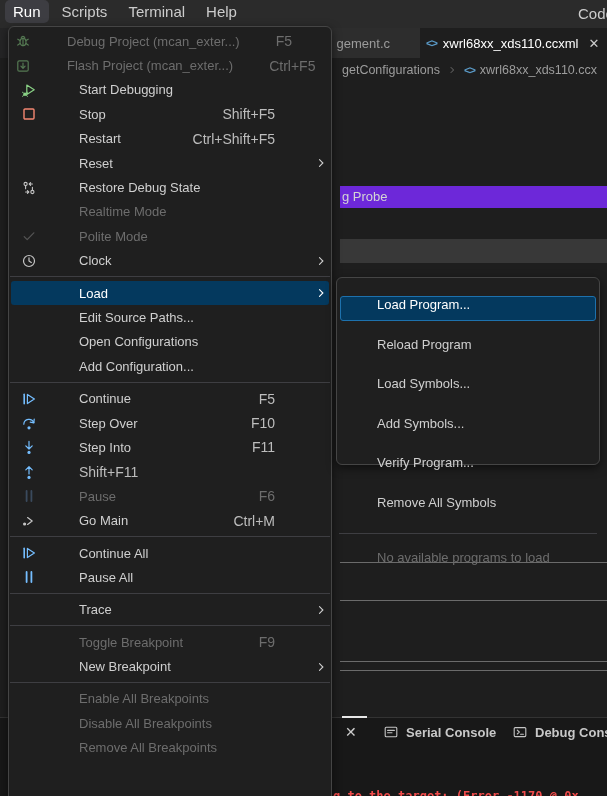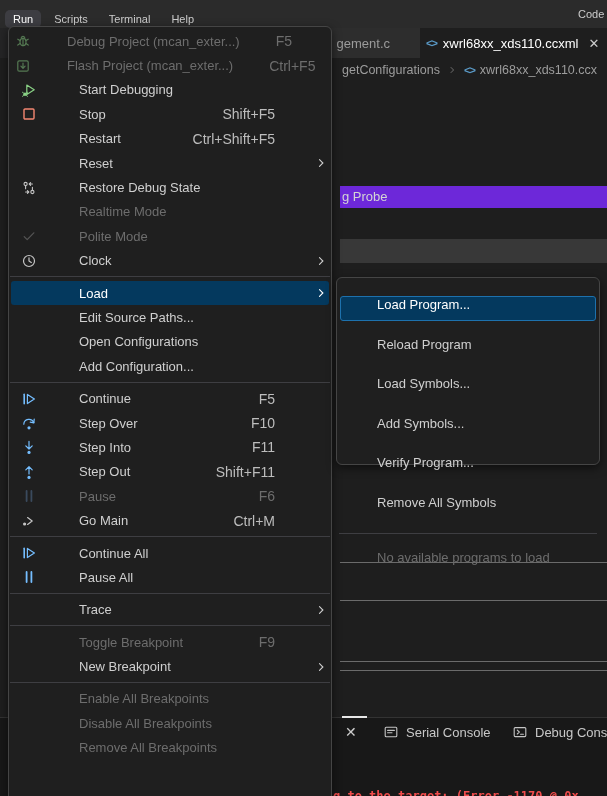--- a/index.html
+++ b/index.html
@@ -1,21 +1,21 @@
 <!DOCTYPE html>
 <html><head>
 <meta charset="utf-8">
 <style>
   html,body{margin:0;padding:0;background:#1e1e1e;}
   body{width:607px;height:796px;overflow:hidden;position:relative;
        font-family:"Liberation Sans",sans-serif;-webkit-font-smoothing:antialiased;}
 
   
   .titlebar{position:absolute;top:0;left:0;right:0;height:28px;background:#2b2b2b;
-            display:flex;align-items:flex-end;color:#cccccc;font-size:11px;z-index:5;}
+            display:flex;align-items:flex-start;color:#cccccc;font-size:15px;z-index:5;}
   .tb-menu{padding:3px 8px;margin-left:5px;border-radius:5px;cursor:default;}
   .tb-menu.active{background:#3d3d42;color:#ffffff;}
   .window-title{position:absolute;left:578px;top:0;height:28px;line-height:28px;
                 width:40px;overflow:hidden;color:#cccccc;}
 
   
   .tabbar{position:absolute;top:28px;left:0;right:0;height:30px;background:#252526;z-index:1;}
   .tab{position:absolute;top:0;height:30px;display:flex;align-items:center;font-size:13px;}
   .tab-inactive{left:240px;width:180px;background:#2d2d2d;color:#9b9b9b;
                 justify-content:flex-end;padding-right:30px;box-sizing:border-box;}
@@ -34,21 +34,21 @@
   .probe-band{position:absolute;top:186px;left:340px;right:0;height:22px;background:#6d28d9;
               color:#d4d4d4;font-size:13px;line-height:22px;padding-left:2px;z-index:1;}
   .band2{position:absolute;top:239px;left:340px;right:0;height:24px;background:#383838;z-index:1;}
   .hline{position:absolute;left:340px;right:0;height:1px;background:#6b6b6b;z-index:1;}
 
   
   .panel{position:absolute;top:717px;left:0;right:0;bottom:0;background:#181818;
          border-top:1px solid #333333;z-index:2;}
   .panel-underline{position:absolute;top:-2px;left:342px;width:25px;height:2px;background:#e7e7e7;}
   .panel-close{position:absolute;left:345px;top:6px;color:#cccccc;font-size:14px;}
-  .ptab{position:absolute;top:6px;display:flex;align-items:center;color:#c8c8c8;font-size:13px;}
+  .ptab{position:absolute;top:6px;display:flex;align-items:center;color:#c8c8c8;font-size:13px;font-weight:bold;}
   .ptab .picon{width:16px;height:16px;margin-right:7px;display:inline-flex;color:#c5c5c5;}
   .ptab .picon svg{width:16px;height:16px;stroke:currentColor;fill:none;stroke-width:1.1;stroke-linecap:round;}
   .ptab-serial{left:383px;}
   .ptab-debug{left:512px;width:95px;overflow:hidden;white-space:nowrap;}
   .perrors{position:absolute;left:333px;top:36px;right:0;overflow:hidden;
            font-family:"DejaVu Sans Mono",monospace;font-weight:bold;font-size:12px;
            line-height:17px;color:#f14c4c;white-space:pre;}
 
   
   .main-menu{position:absolute;left:8px;top:26px;width:324px;bottom:-8px;background:#1f1f1f;
@@ -311,21 +311,20 @@
       <span class="mi-short">F11</span>
       <span class="mi-arrow"></span>
     </div>
     <div class="mrow">
       <span class="mi-icon ic-blue">
         <svg viewBox="0 0 16 16">
           <path d="M8 10V2.6M4.8 5.8L8 2.6l3.2 3.2"></path>
           <circle cx="8" cy="13.4" r="1.6" fill="currentColor" stroke="none"></circle>
         </svg>
       </span>
-      <span class="mi-label">Step Out</span>
       <span class="mi-short">Shift+F11</span>
       <span class="mi-arrow"></span>
     </div>
     <div class="mrow disabled">
       <span class="mi-icon ic-blue-dim">
         <svg viewBox="0 0 16 16" style="stroke-width:1.8">
           <path d="M5.6 3v10M10.4 3v10"></path>
         </svg>
       </span>
       <span class="mi-label">Pause</span>

